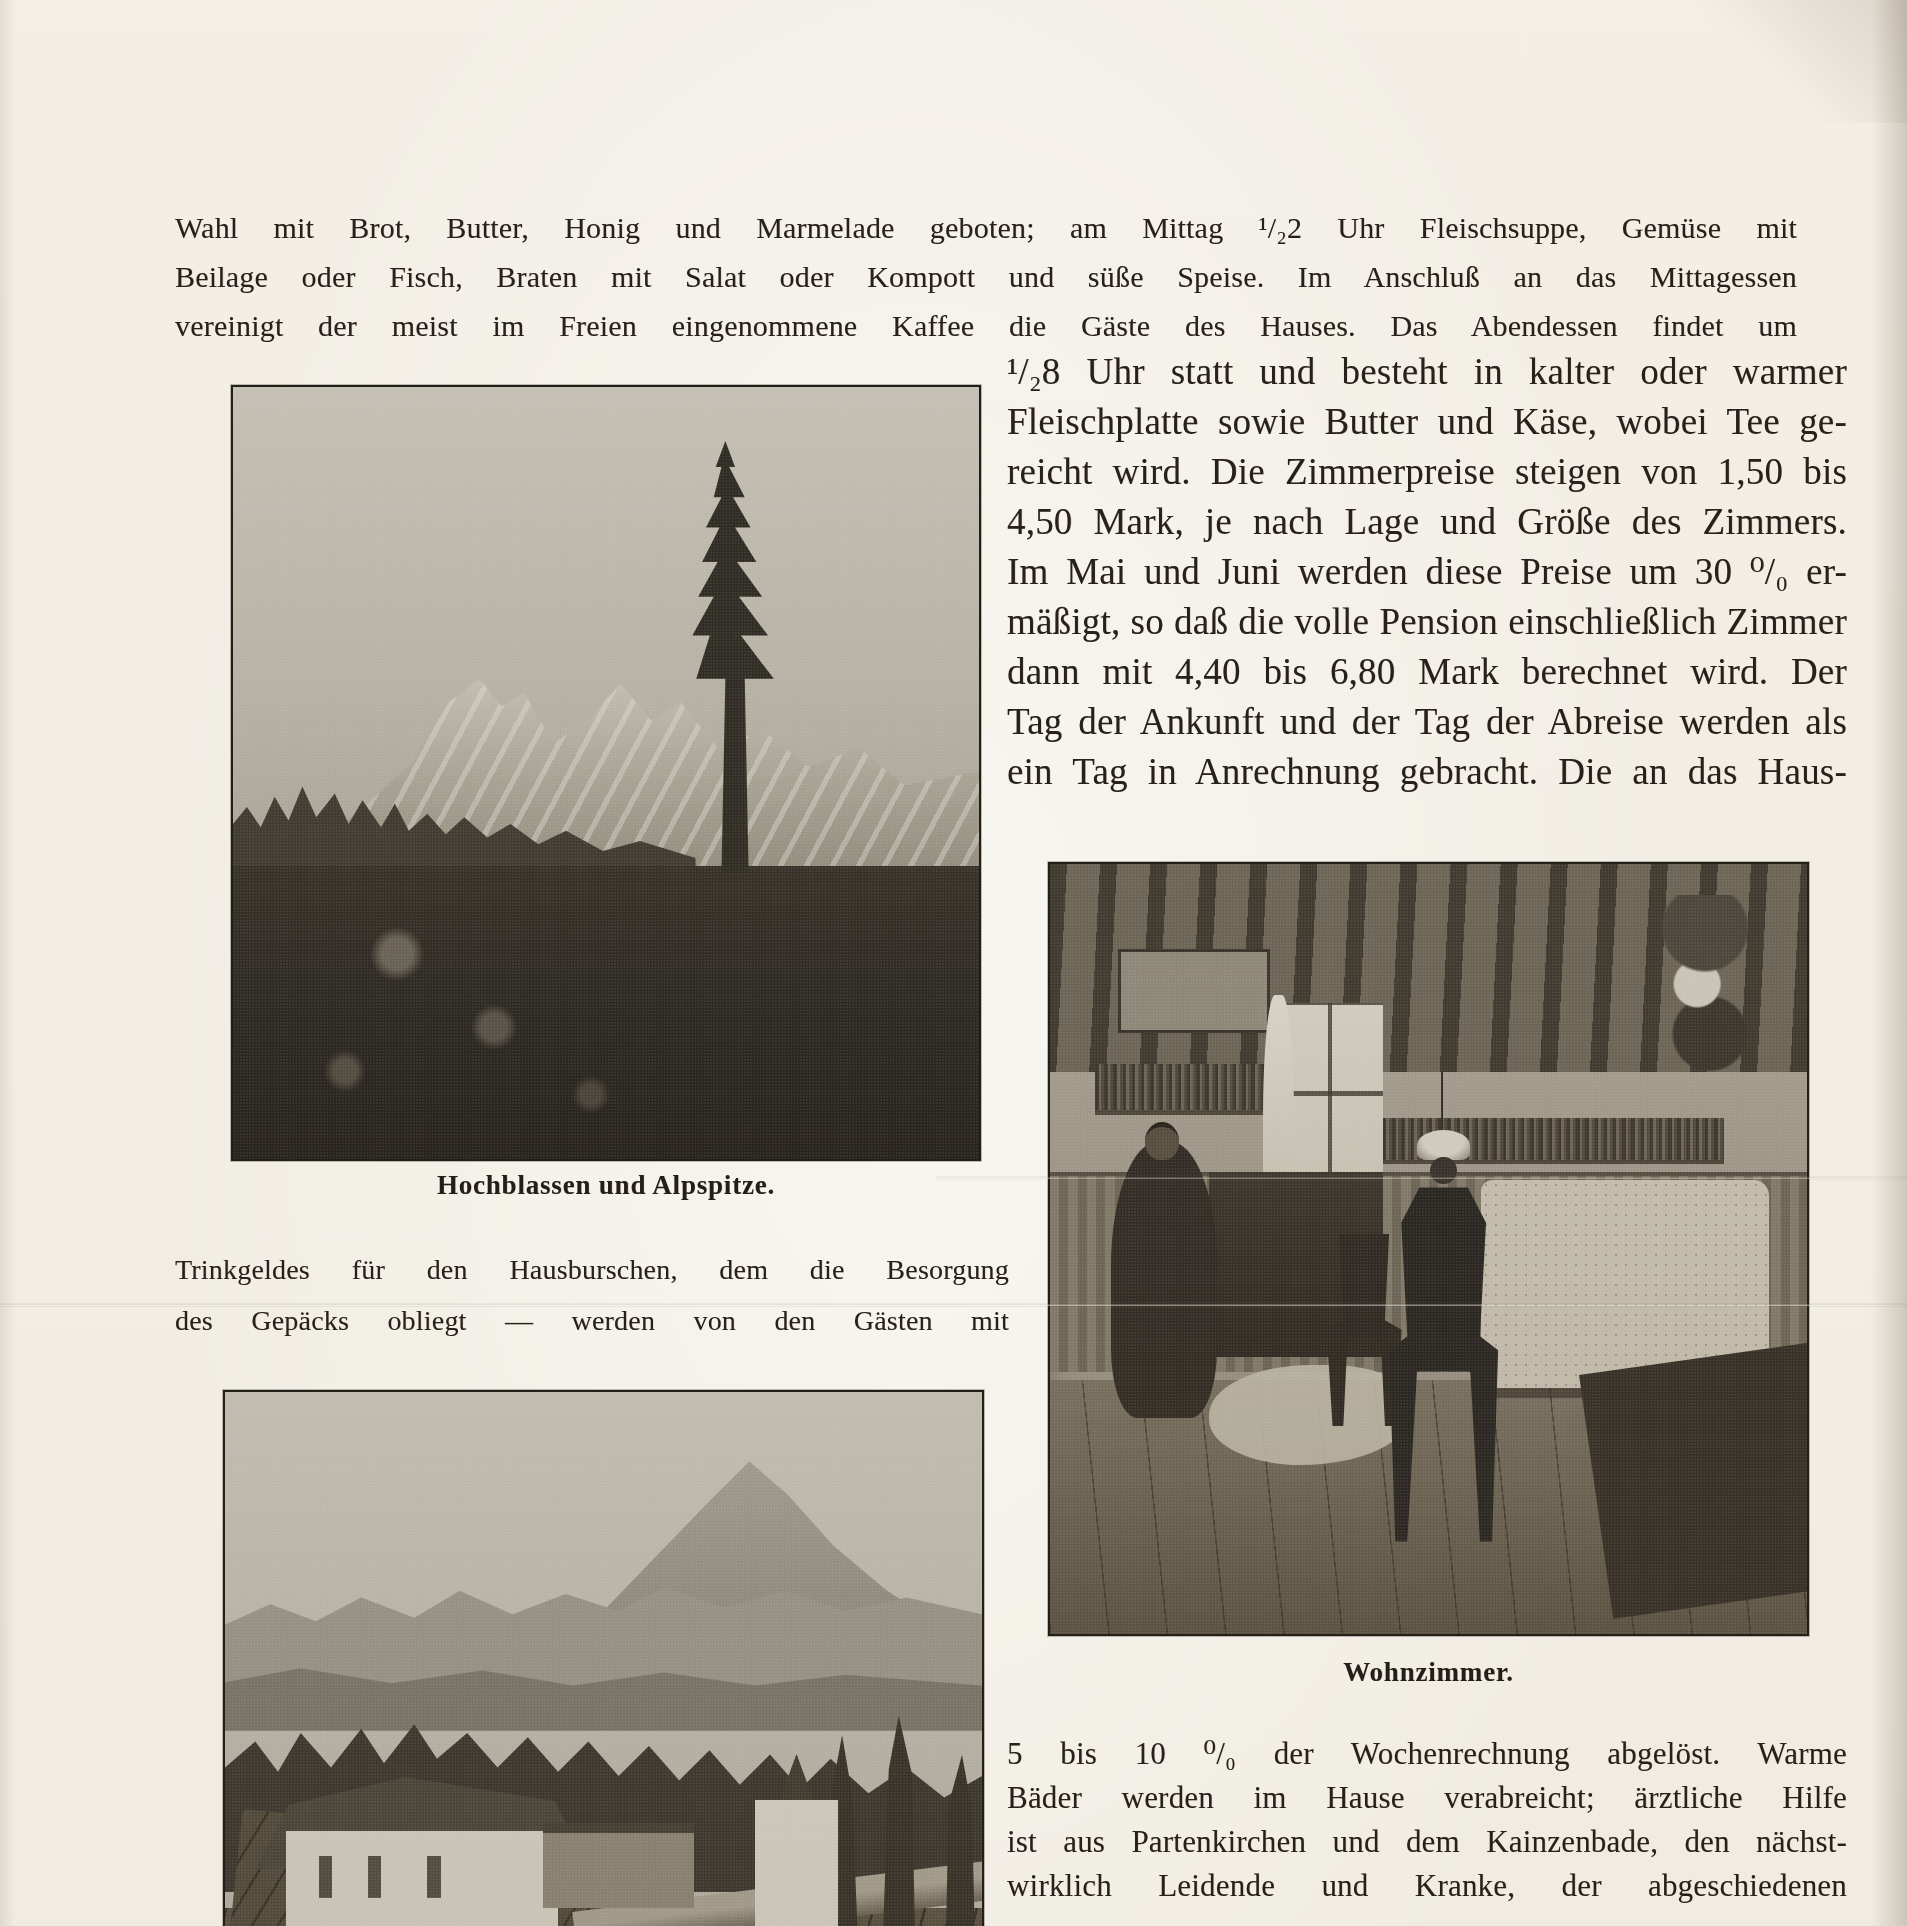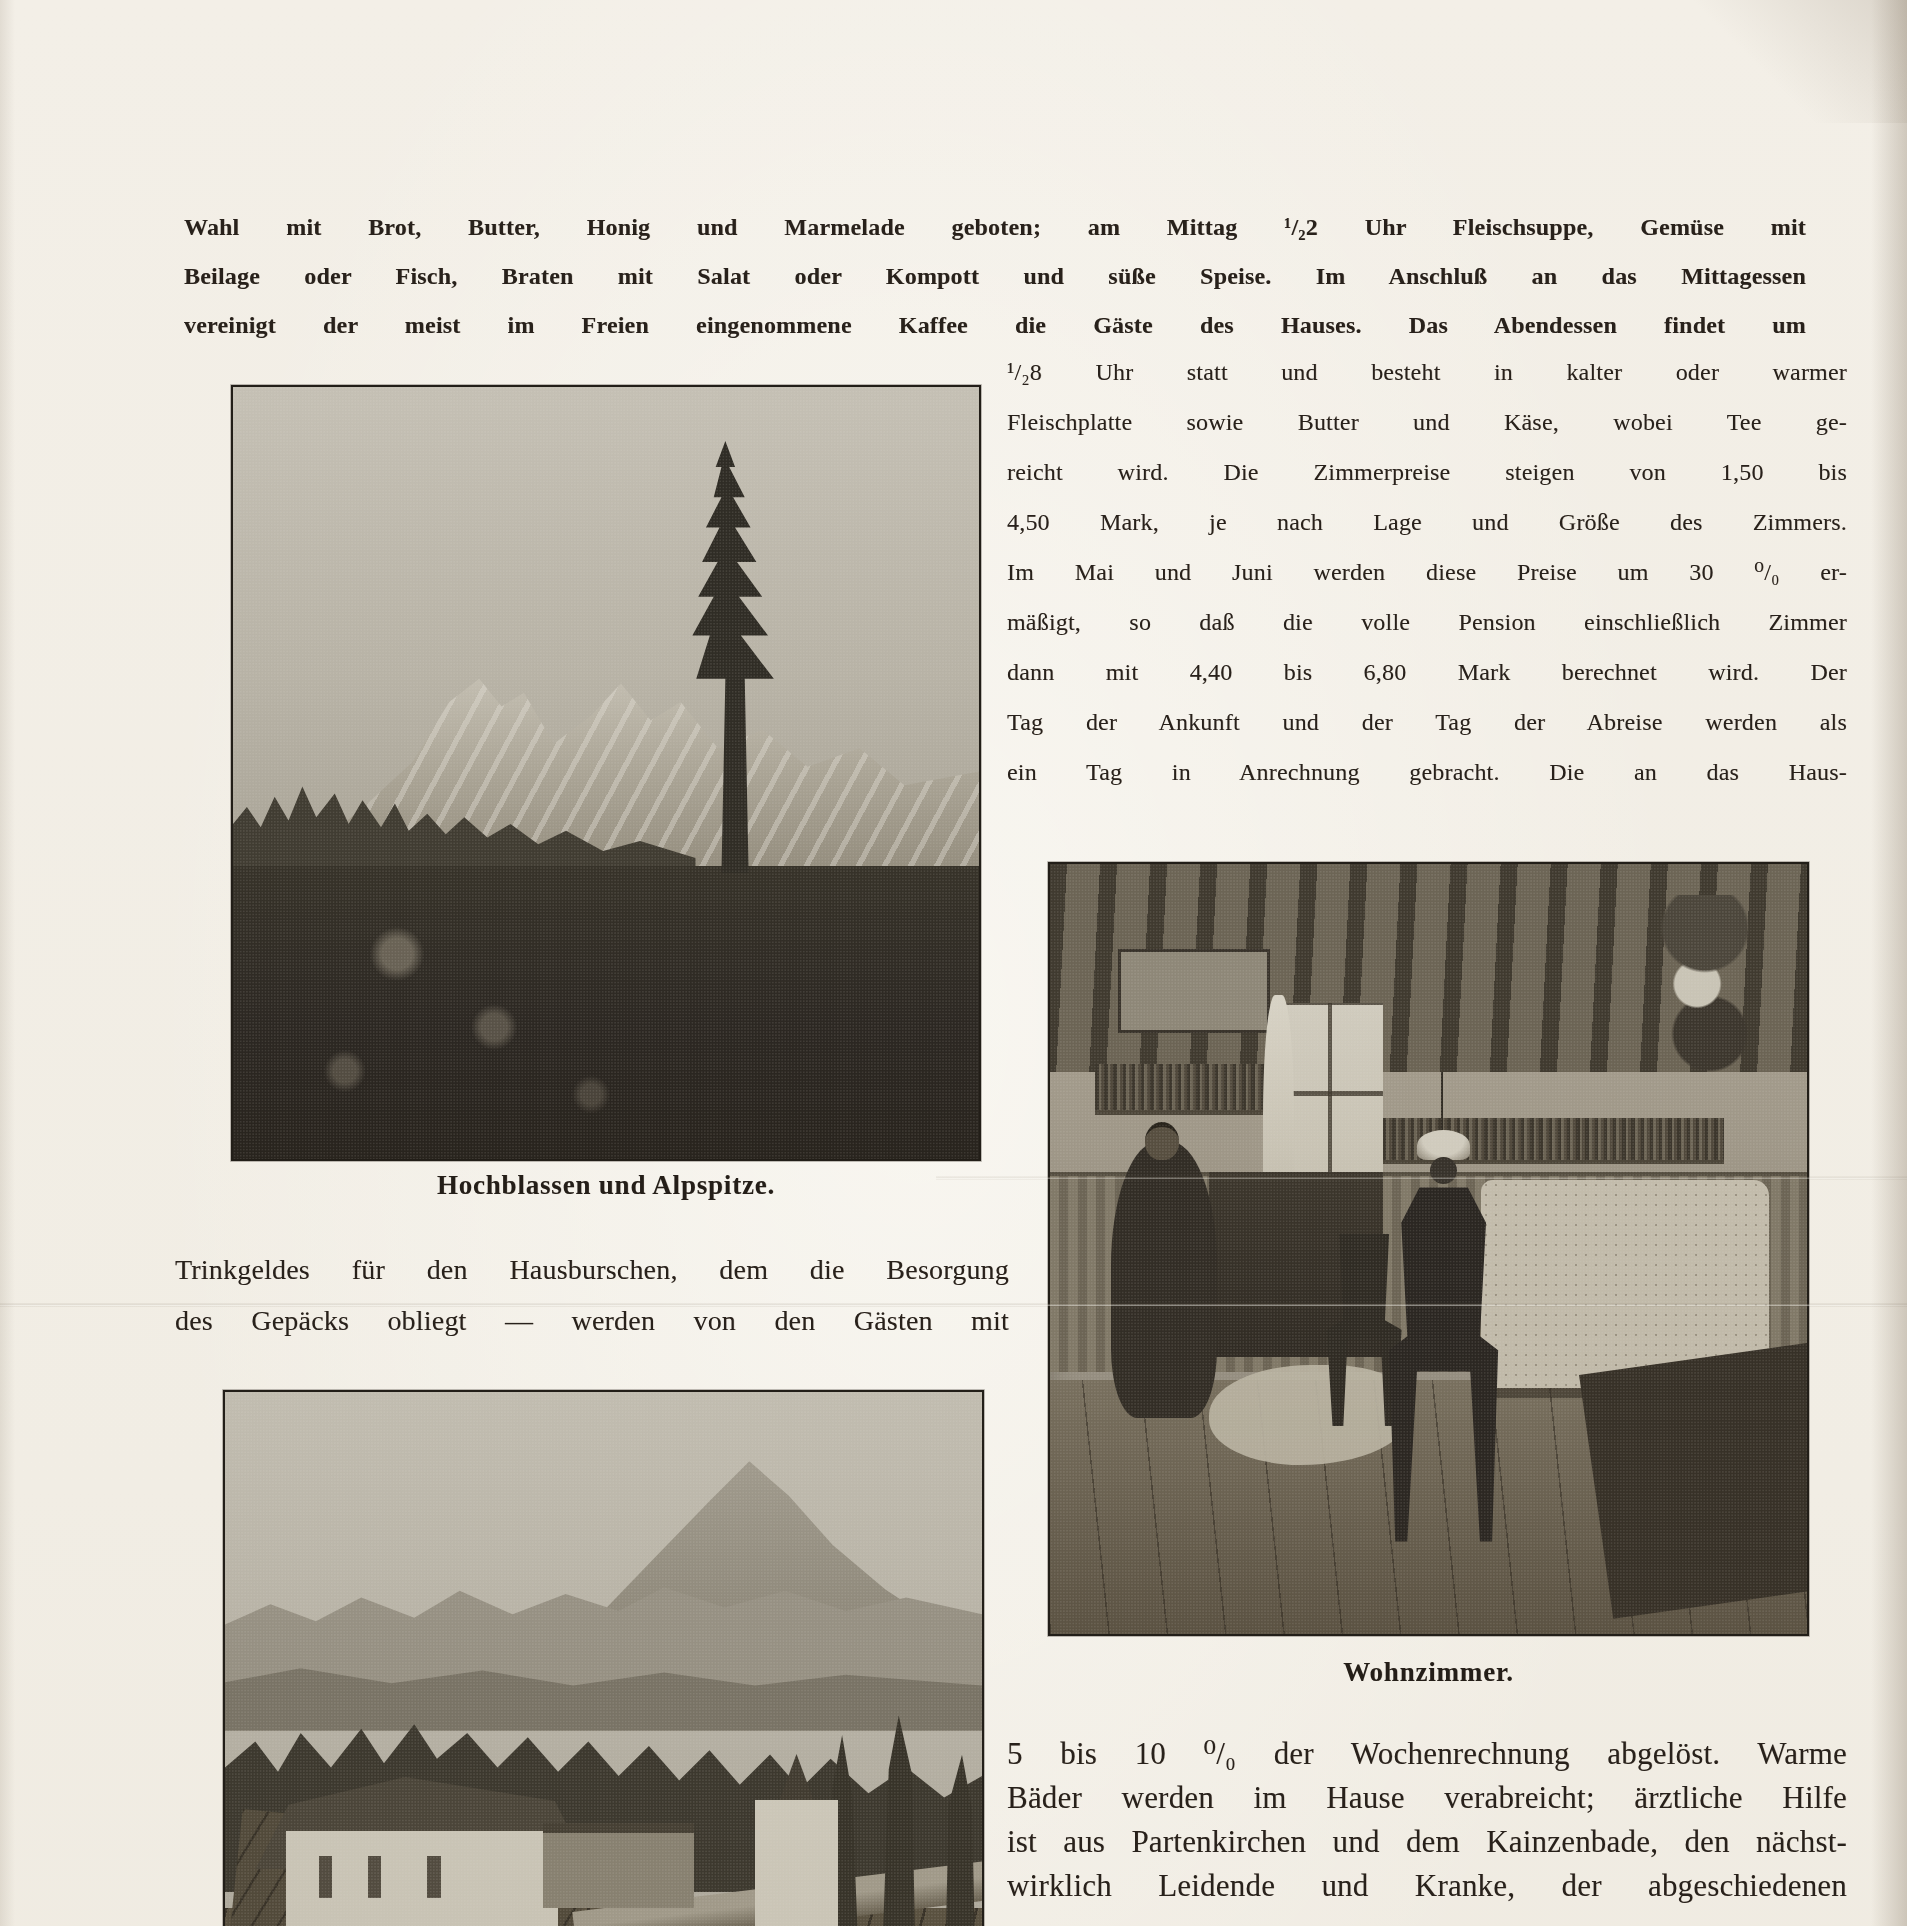--- a/index.html
+++ b/index.html
@@ -12,22 +12,22 @@
     color:#28211b;
   }
   
   .tblock{position:absolute;}
   .tline{
     text-align:justify;text-align-last:justify;
     white-space:nowrap;
     text-shadow:0.4px 0.4px 0 rgba(70,50,35,.28);
     letter-spacing:0.2px;
   }
-  .intro{left:184px;top:203px;width:1622px;font-size:24px;line-height:49px;font-weight:bold;}
-  .rcu{left:1007px;top:347px;width:840px;font-size:24px;line-height:50px;}
+  .intro{left:175px;top:203px;width:1622px;font-size:30px;line-height:49px;}
+  .rcu{left:1007px;top:347px;width:840px;font-size:37px;line-height:50px;}
   .lnote{left:175px;top:1244px;width:834px;font-size:28px;line-height:51px;}
   .rcl{left:1007px;top:1732px;width:840px;font-size:31px;line-height:44px;}
   .caption{
     position:absolute;text-align:center;font-weight:bold;font-size:27px;
     letter-spacing:0.8px;color:#241e18;text-shadow:0.4px 0.4px 0 rgba(70,50,35,.3);
   }
   .cap1{left:231px;top:1170px;width:750px;}
   .cap2{left:1048px;top:1657px;width:761px;}
   
   .photo{

